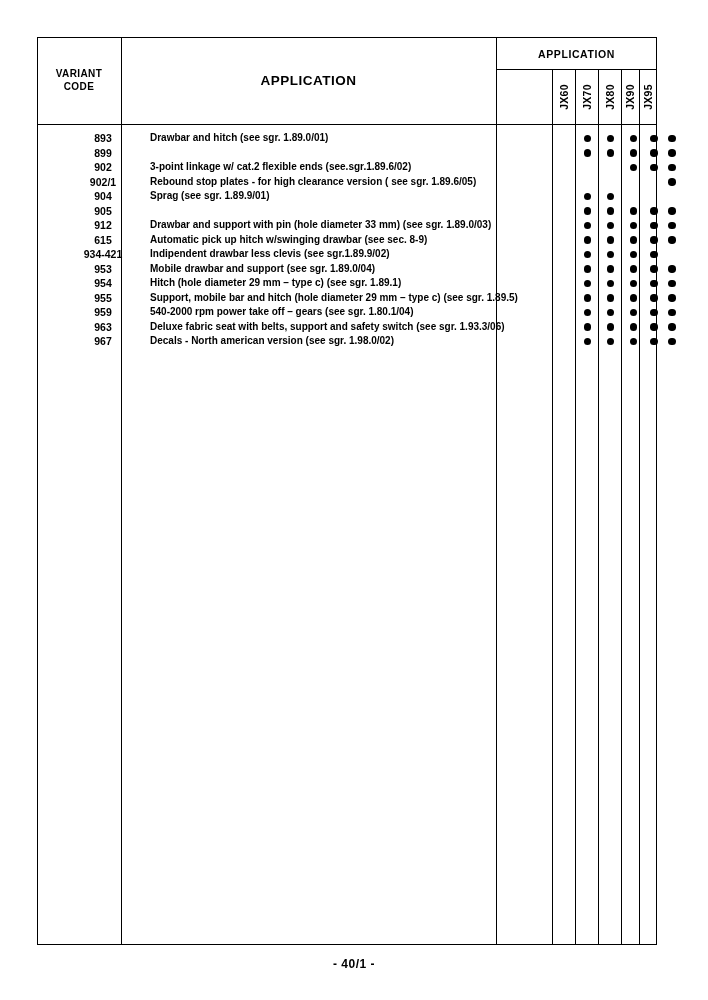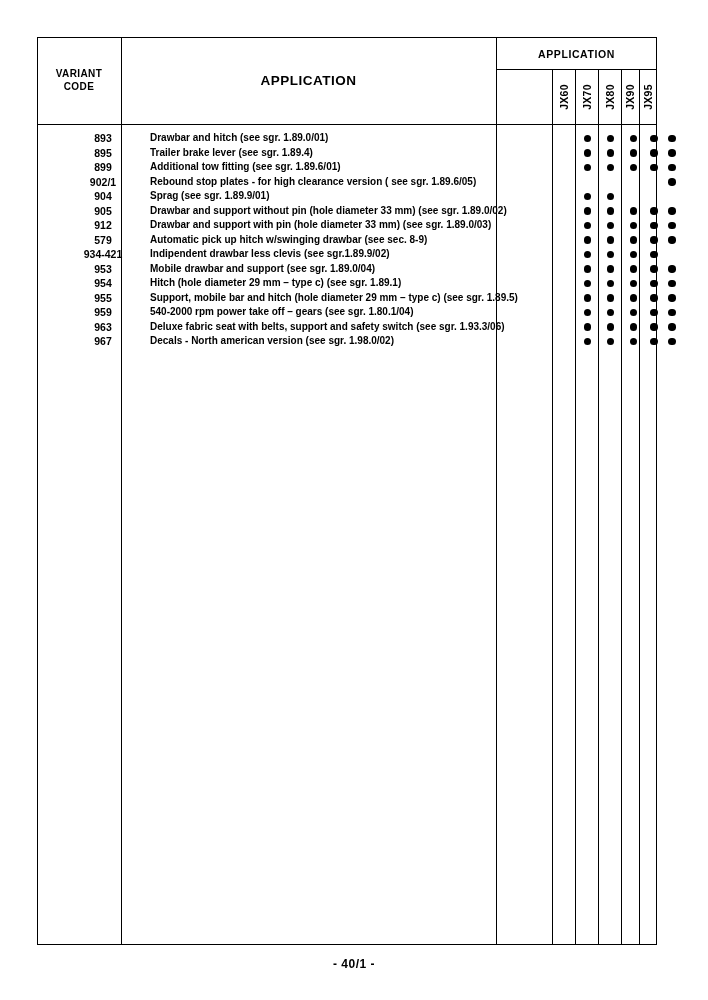--- a/index.html
+++ b/index.html
@@ -261,49 +261,48 @@
           </div>
           <div class="dotcell" style="left: 125px; width: 18px;">
             <div class="dot"></div>
           </div>
           <div class="dotcell" style="left: 143px; width: 18px;">
             <div class="dot"></div>
           </div>
         </div>
       </div>
       <div class="row">
-        <div class="cell-code">895</div>
-        <div class="cell-desc">Trailer brake lever (see sgr. 1.89.4)</div>
-        <div class="dots">
-          <div class="dotcell" style="left: 56px; width: 23px;">
-            <div class="dot"></div>
-          </div>
-          <div class="dotcell" style="left: 79px; width: 23px;">
-            <div class="dot"></div>
-          </div>
-          <div class="dotcell" style="left: 102px; width: 23px;">
-            <div class="dot"></div>
-          </div>
-          <div class="dotcell" style="left: 125px; width: 18px;">
-            <div class="dot"></div>
-          </div>
-          <div class="dotcell" style="left: 143px; width: 18px;">
-            <div class="dot"></div>
-          </div>
-        </div>
-      </div>
-      <div class="row">
         <div class="cell-code">899</div>
-        <div class="cell-desc">Additional tow fitting (see sgr. 1.89.6/01)</div>
-        <div class="dots">
-          <div class="dotcell" style="left: 56px; width: 23px;">
-            <div class="dot"></div>
-          </div>
-          <div class="dotcell" style="left: 79px; width: 23px;">
-            <div class="dot"></div>
+        <div class="dots">
+          <div class="dotcell" style="left: 56px; width: 23px;">
+            <div class="dot"></div>
+          </div>
+          <div class="dotcell" style="left: 79px; width: 23px;">
+            <div class="dot"></div>
+          </div>
+          <div class="dotcell" style="left: 102px; width: 23px;">
+            <div class="dot"></div>
+          </div>
+          <div class="dotcell" style="left: 125px; width: 18px;">
+            <div class="dot"></div>
+          </div>
+          <div class="dotcell" style="left: 143px; width: 18px;">
+            <div class="dot"></div>
+          </div>
+        </div>
+      </div>
+      <div class="row">
+        <div class="cell-code">902</div>
+        <div class="cell-desc">3-point linkage w/ cat.2 flexible ends (see.sgr.1.89.6/02)</div>
+        <div class="dots">
+          <div class="dotcell" style="left: 56px; width: 23px;">
+            <div class="dot off"></div>
+          </div>
+          <div class="dotcell" style="left: 79px; width: 23px;">
+            <div class="dot off"></div>
           </div>
           <div class="dotcell" style="left: 102px; width: 23px;">
             <div class="dot"></div>
           </div>
           <div class="dotcell" style="left: 125px; width: 18px;">
             <div class="dot"></div>
           </div>
           <div class="dotcell" style="left: 143px; width: 18px;">
             <div class="dot"></div>
           </div>
@@ -346,21 +345,20 @@
           <div class="dotcell" style="left: 125px; width: 18px;">
             <div class="dot off"></div>
           </div>
           <div class="dotcell" style="left: 143px; width: 18px;">
             <div class="dot off"></div>
           </div>
         </div>
       </div>
       <div class="row">
         <div class="cell-code">905</div>
-        <div class="cell-desc">Drawbar and support without pin (hole diameter 33 mm) (see sgr. 1.89.0/02)</div>
         <div class="dots">
           <div class="dotcell" style="left: 56px; width: 23px;">
             <div class="dot"></div>
           </div>
           <div class="dotcell" style="left: 79px; width: 23px;">
             <div class="dot"></div>
           </div>
           <div class="dotcell" style="left: 102px; width: 23px;">
             <div class="dot"></div>
           </div>
@@ -387,21 +385,21 @@
           </div>
           <div class="dotcell" style="left: 125px; width: 18px;">
             <div class="dot"></div>
           </div>
           <div class="dotcell" style="left: 143px; width: 18px;">
             <div class="dot"></div>
           </div>
         </div>
       </div>
       <div class="row">
-        <div class="cell-code">579</div>
+        <div class="cell-code">615</div>
         <div class="cell-desc">Automatic pick up hitch w/swinging drawbar  (see sec. 8-9)</div>
         <div class="dots">
           <div class="dotcell" style="left: 56px; width: 23px;">
             <div class="dot"></div>
           </div>
           <div class="dotcell" style="left: 79px; width: 23px;">
             <div class="dot"></div>
           </div>
           <div class="dotcell" style="left: 102px; width: 23px;">
             <div class="dot"></div>

